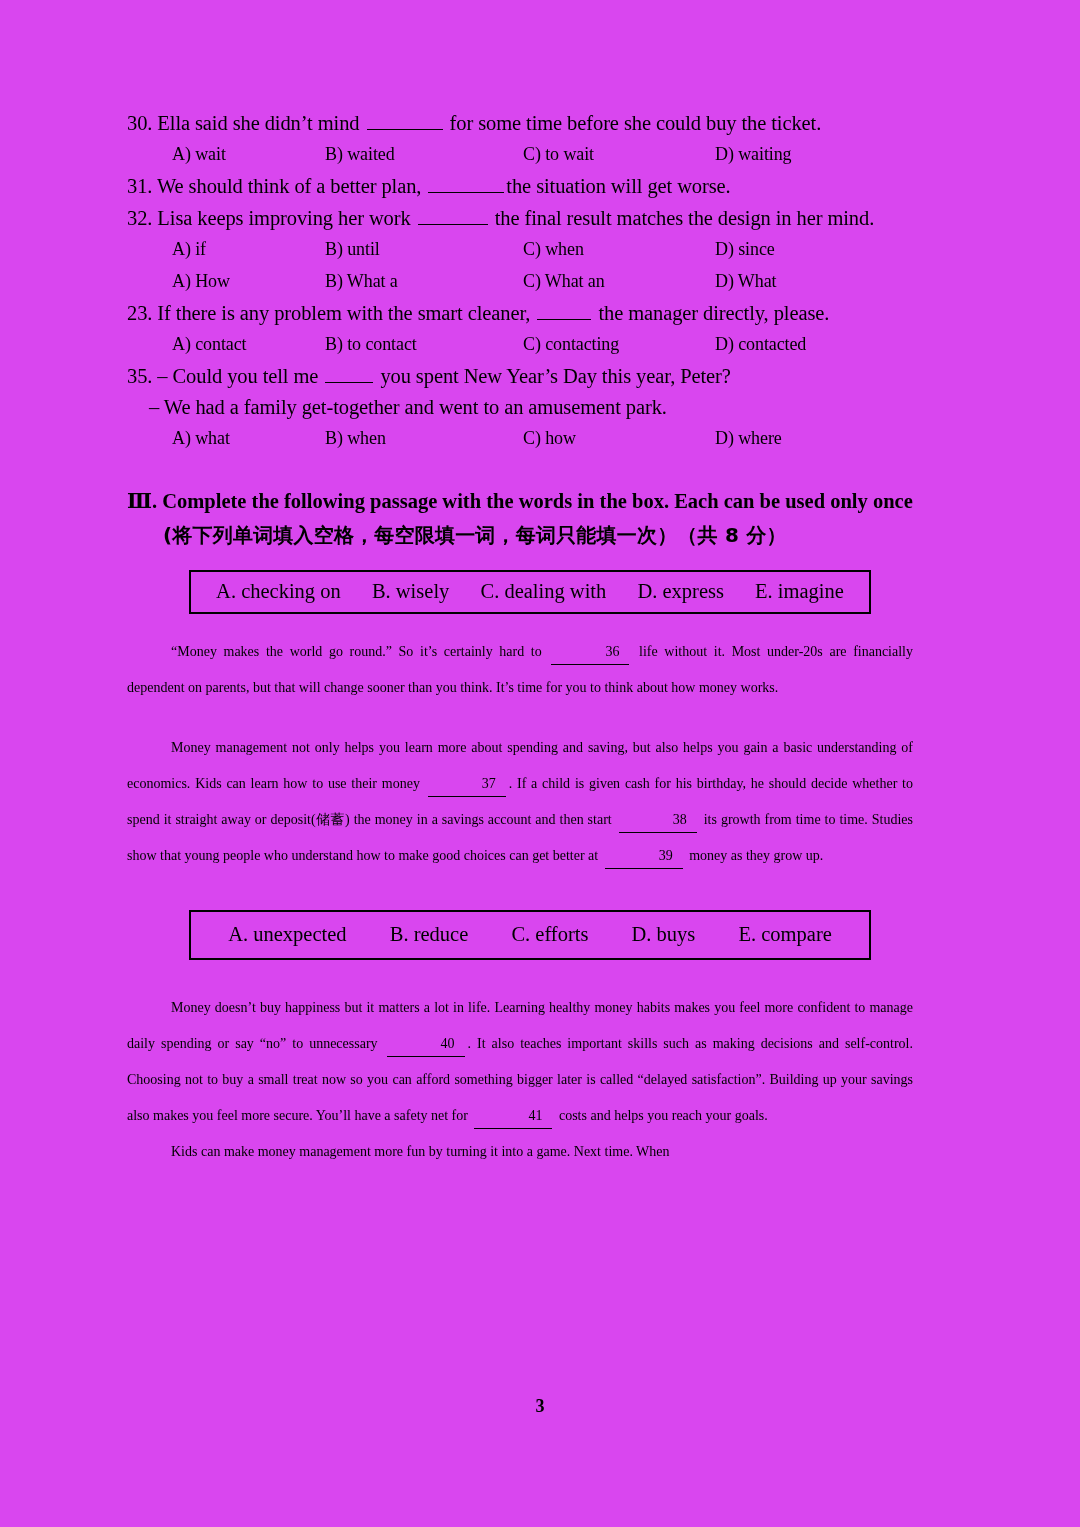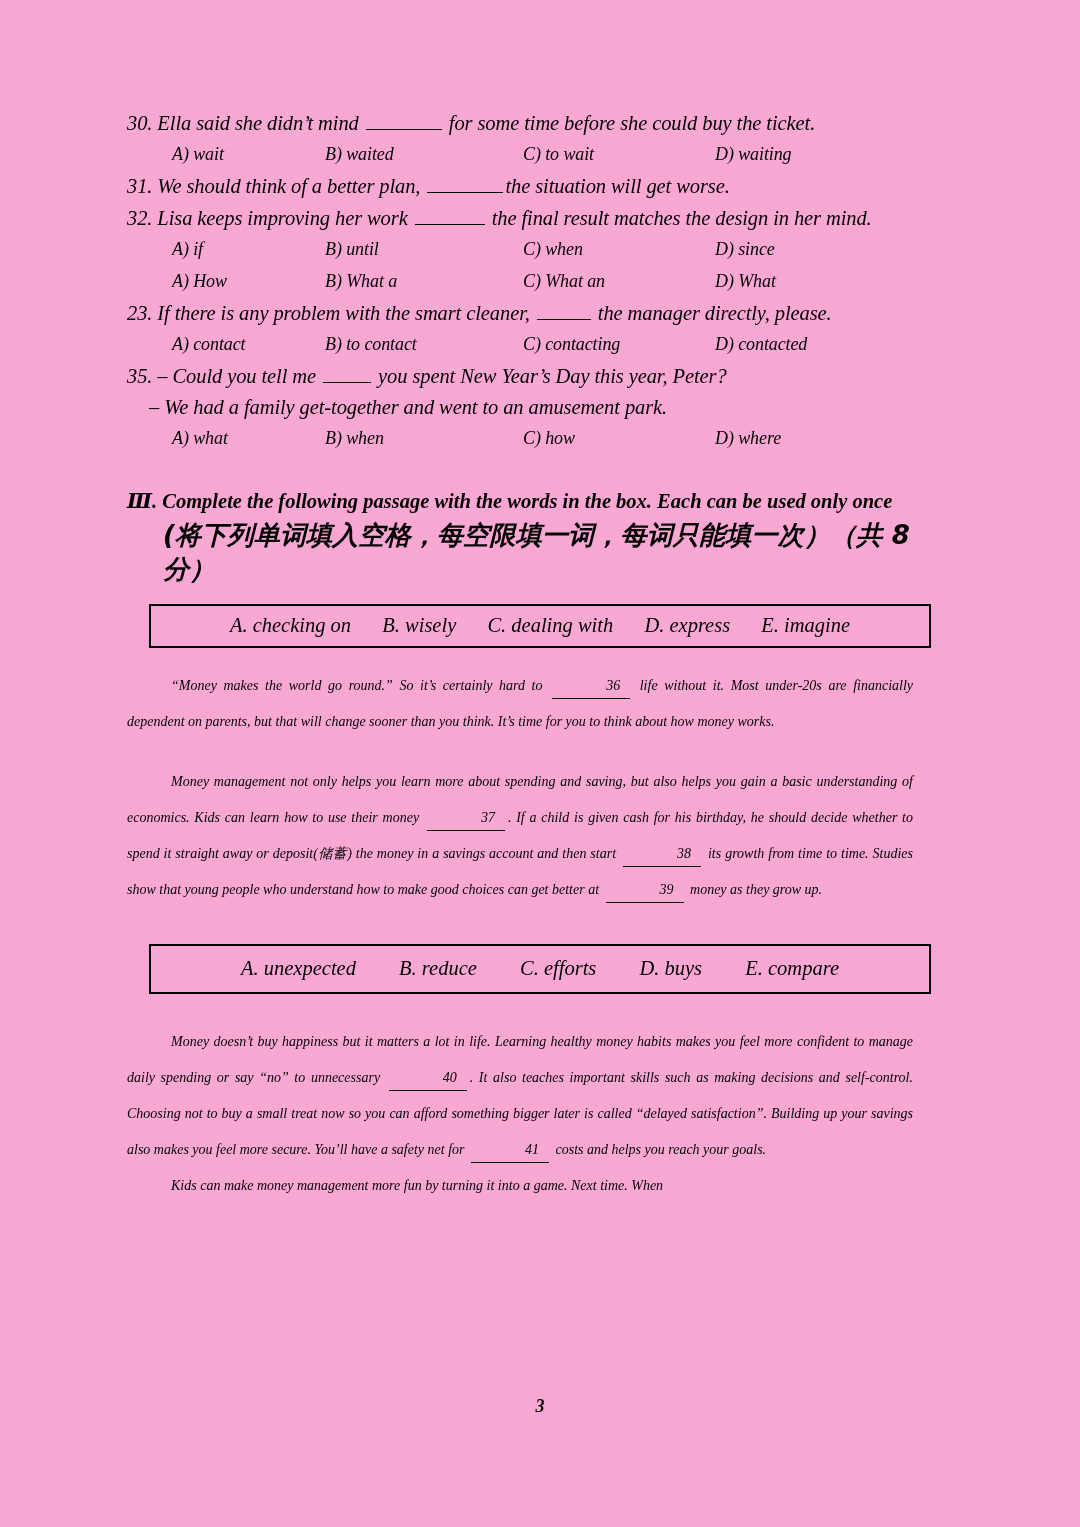--- a/index.html
+++ b/index.html
@@ -8,24 +8,23 @@
     background: #ffffff;
   }
   body {
     font-family: "Liberation Serif", "DejaVu Serif", serif;
     color: #000000;
   }
   .page {
     position: relative;
     width: 1080px;
     height: 1527px;
-    background: #f9a8d4;
+    background: #d946ef;
     overflow: hidden;
     box-sizing: border-box;
-    font-style: italic;
   }
   .content {
     position: absolute;
     left: 127px;
     top: 108px;
     width: 786px;
   }
 
   
   .mcq {
@@ -91,29 +90,29 @@
     margin-top: 30px;
   }
   .section-head .line1 {
     display: block;
     text-indent: 0;
   }
   .section-head .line2 {
     display: block;
     padding-left: 36px;
     font-family: "DejaVu Sans", "Liberation Sans", sans-serif;
-    font-size: 26px;
+    font-size: 20px;
     letter-spacing: 0.2px;
   }
 
   
   .wordbox {
     border: 2.5px solid #000;
-    margin-left: 22px;
-    width: 782px;
+    margin-left: 62px;
+    width: 682px;
     box-sizing: border-box;
     text-align: center;
     font-size: 20.5px;
     padding: 8px 0 9px 0;
     white-space: nowrap;
   }
   .wordbox .witem {
     display: inline-block;
     margin: 0 13px;
   }

